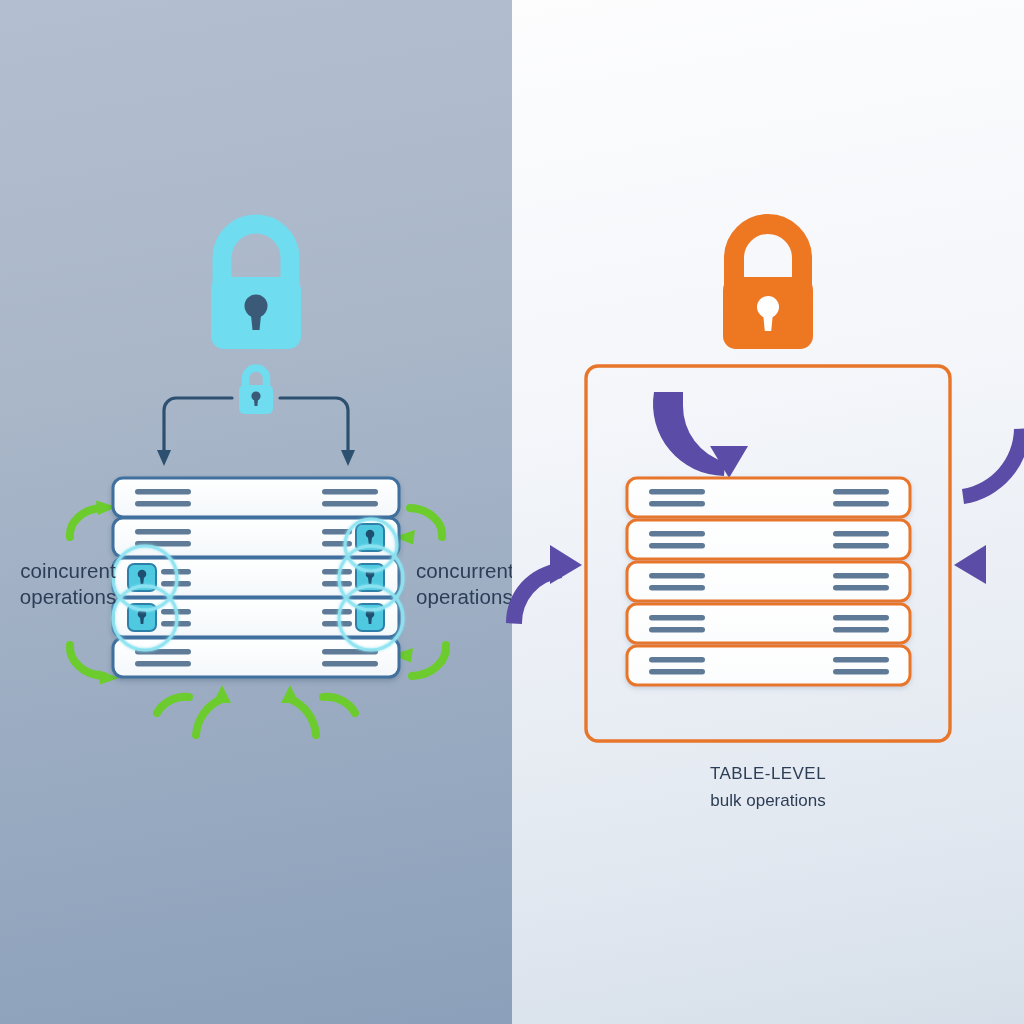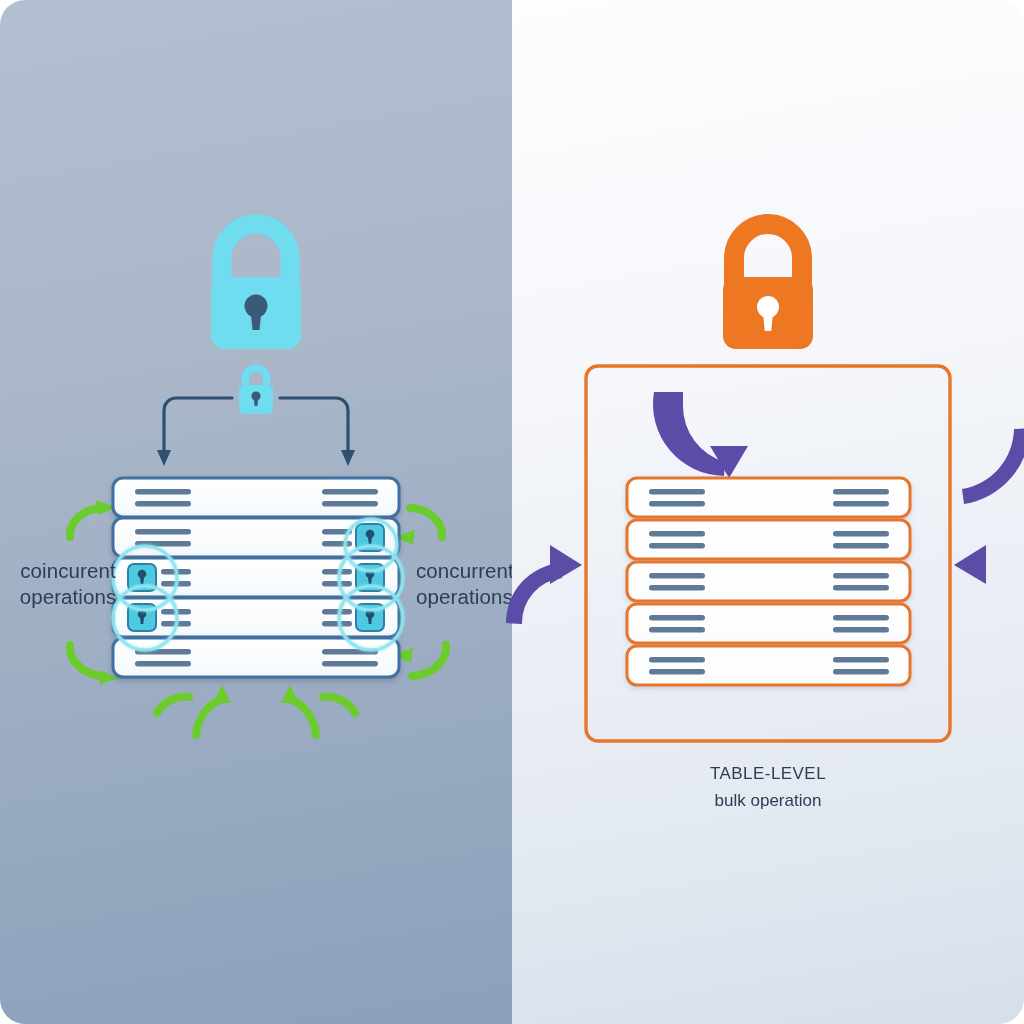--- a/index.html
+++ b/index.html
@@ -6,21 +6,20 @@
     margin: 0;
     padding: 0;
     background: #ffffff;
   }
   #canvas {
     position: relative;
     width: 1024px;
     height: 1024px;
     overflow: hidden;
     font-family: "Liberation Sans", sans-serif;
-    border-radius: 25px;
   }
 
   
   .panel {
     position: absolute;
     top: 0;
     height: 1024px;
   }
   #panel-left {
     left: 0;
@@ -304,16 +303,16 @@
           <rect x="137" y="669" width="56" height="5.5" rx="2.75" fill="#5e7a96"></rect>
           <rect x="321" y="657" width="56" height="5.5" rx="2.75" fill="#5e7a96"></rect>
           <rect x="321" y="669" width="56" height="5.5" rx="2.75" fill="#5e7a96"></rect>
         </g>
       </g>
     </svg>
   </div>
 
   <div id="caption-table">
     <span class="l1">TABLE-LEVEL</span>
-    <span class="l2">bulk operation</span>
+    <span class="l2">bulk operations</span>
   </div>
 
 </div>
 
 </body></html>

